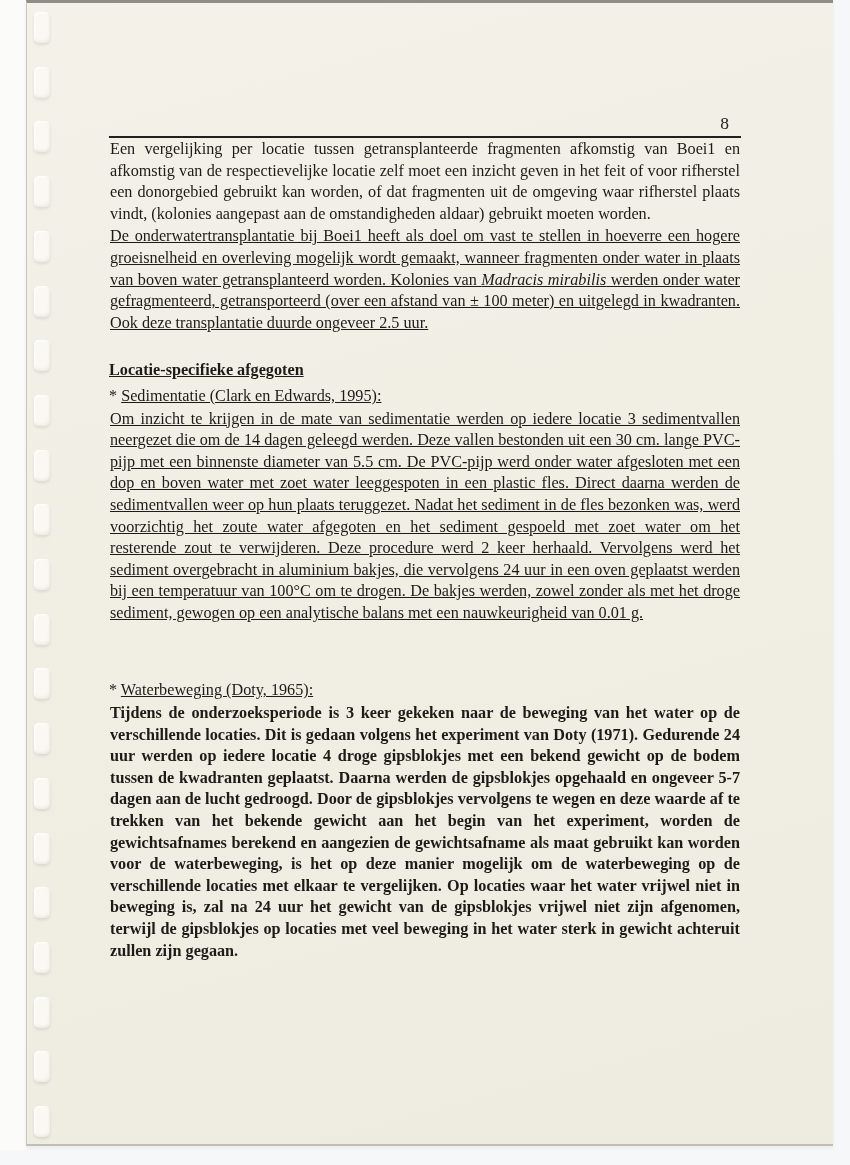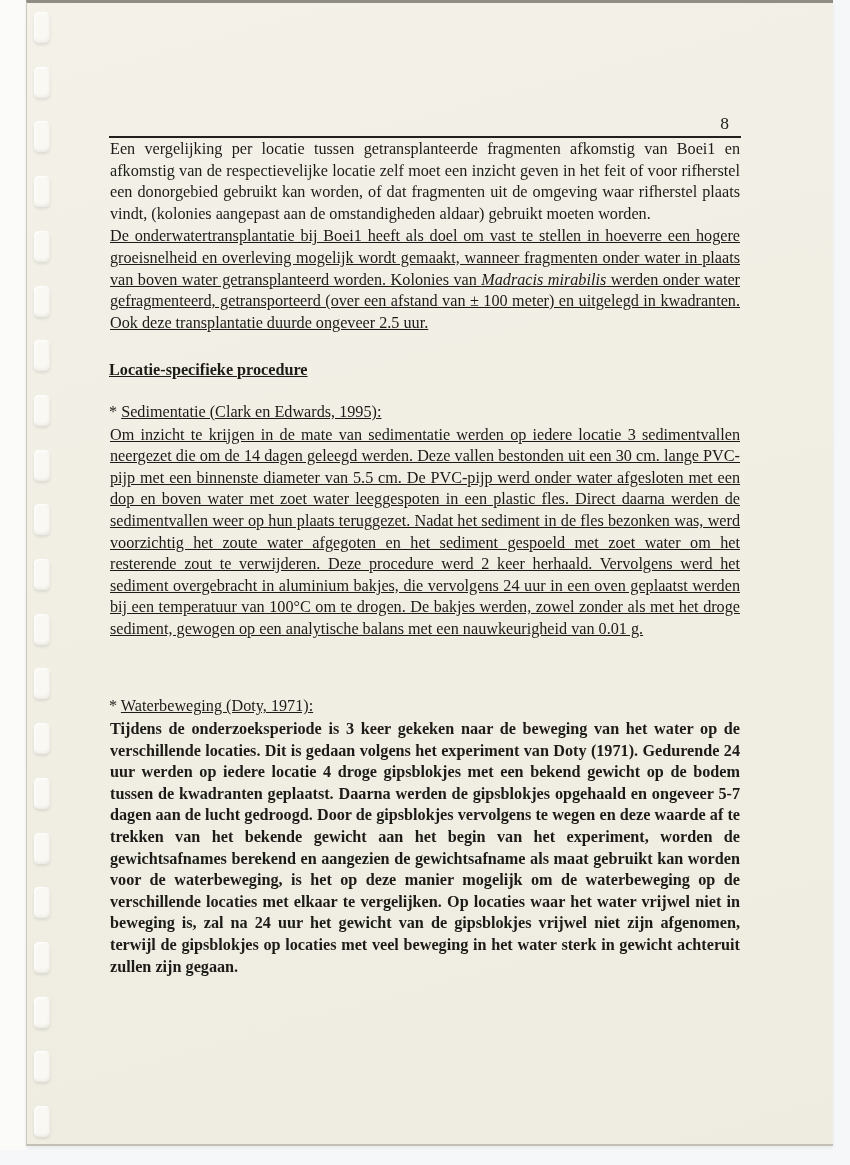--- a/index.html
+++ b/index.html
@@ -79,21 +79,21 @@
   .p2 { margin-top: 18px; text-decoration: underline; }
   .section-heading {
     margin: 26px 0 0 0;
     font-size: 16.2px;
     font-weight: bold;
     text-decoration: underline;
     line-height: 21.6px;
   }
   .p3 { margin-top: 18px; }
   .subheading {
-    margin-top: 20px;
+    margin-top: 4px;
     line-height: 21.6px;
   }
   .subheading .underlined {
     text-decoration: underline;
   }
   .sub2 { margin-top: 56px; }
   .p4 { margin-top: 13px; text-decoration: underline; }
   .p5 { margin-top: 13px; font-weight: bold; }
   .species { font-style: italic; }
 </style>
@@ -131,25 +131,25 @@
   <div class="content">
 
     <div class="page-number">8</div>
 
     <div class="header-rule"></div>
 
     <p class="para p1">Een vergelijking per locatie tussen getransplanteerde fragmenten afkomstig van Boei1 en afkomstig van de respectievelijke locatie zelf moet een inzicht geven in het feit of voor rifherstel een donorgebied gebruikt kan worden, of dat fragmenten uit de omgeving waar rifherstel plaats vindt, (kolonies aangepast aan de omstandigheden aldaar) gebruikt moeten worden.</p>
 
     <p class="para p2"><span>De onderwatertransplantatie bij Boei1 heeft als doel om vast te stellen in hoeverre een hogere groeisnelheid en overleving mogelijk wordt gemaakt, wanneer fragmenten onder water in plaats van boven water getransplanteerd worden. Kolonies van </span><i class="species">Madracis mirabilis</i><span> werden onder water gefragmenteerd, getransporteerd (over een afstand van ± 100 meter) en uitgelegd in kwadranten. Ook deze transplantatie duurde ongeveer 2.5 uur.</span></p>
 
-    <h2 class="section-heading">Locatie-specifieke procedure</h2>
+    <h2 class="section-heading">Locatie-specifieke afgegoten</h2>
 
 
     <div class="subheading"><span class="marker">*</span> <span class="underlined">Sedimentatie (Clark en Edwards, 1995):</span></div>
 
     <p class="para p4">Om inzicht te krijgen in de mate van sedimentatie werden op iedere locatie 3 sedimentvallen neergezet die om de 14 dagen geleegd werden. Deze vallen bestonden uit een 30 cm. lange PVC-pijp met een binnenste diameter van 5.5 cm. De PVC-pijp werd onder water afgesloten met een dop en boven water met zoet water leeggespoten in een plastic fles. Direct daarna werden de sedimentvallen weer op hun plaats teruggezet. Nadat het sediment in de fles bezonken was, werd voorzichtig het zoute water afgegoten en het sediment gespoeld met zoet water om het resterende zout te verwijderen. Deze procedure werd 2 keer herhaald. Vervolgens werd het sediment overgebracht in aluminium bakjes, die vervolgens 24 uur in een oven geplaatst werden bij een temperatuur van 100°C om te drogen. De bakjes werden, zowel zonder als met het droge sediment, gewogen op een analytische balans met een nauwkeurigheid van 0.01 g.</p>
 
-    <div class="subheading sub2"><span class="marker">*</span> <span class="underlined">Waterbeweging (Doty, 1971):</span></div>
+    <div class="subheading sub2"><span class="marker">*</span> <span class="underlined">Waterbeweging (Doty, 1965):</span></div>
 
     <p class="para p5">Tijdens de onderzoeksperiode is 3 keer gekeken naar de beweging van het water op de verschillende locaties. Dit is gedaan volgens het experiment van Doty (1971). Gedurende 24 uur werden op iedere locatie 4 droge gipsblokjes met een bekend gewicht op de bodem tussen de kwadranten geplaatst. Daarna werden de gipsblokjes opgehaald en ongeveer 5-7 dagen aan de lucht gedroogd. Door de gipsblokjes vervolgens te wegen en deze waarde af te trekken van het bekende gewicht aan het begin van het experiment, worden de gewichtsafnames berekend en aangezien de gewichtsafname als maat gebruikt kan worden voor de waterbeweging, is het op deze manier mogelijk om de waterbeweging op de verschillende locaties met elkaar te vergelijken. Op locaties waar het water vrijwel niet in beweging is, zal na 24 uur het gewicht van de gipsblokjes vrijwel niet zijn afgenomen, terwijl de gipsblokjes op locaties met veel beweging in het water sterk in gewicht achteruit zullen zijn gegaan.</p>
 
   </div>
 </div>
 
 </body></html>

